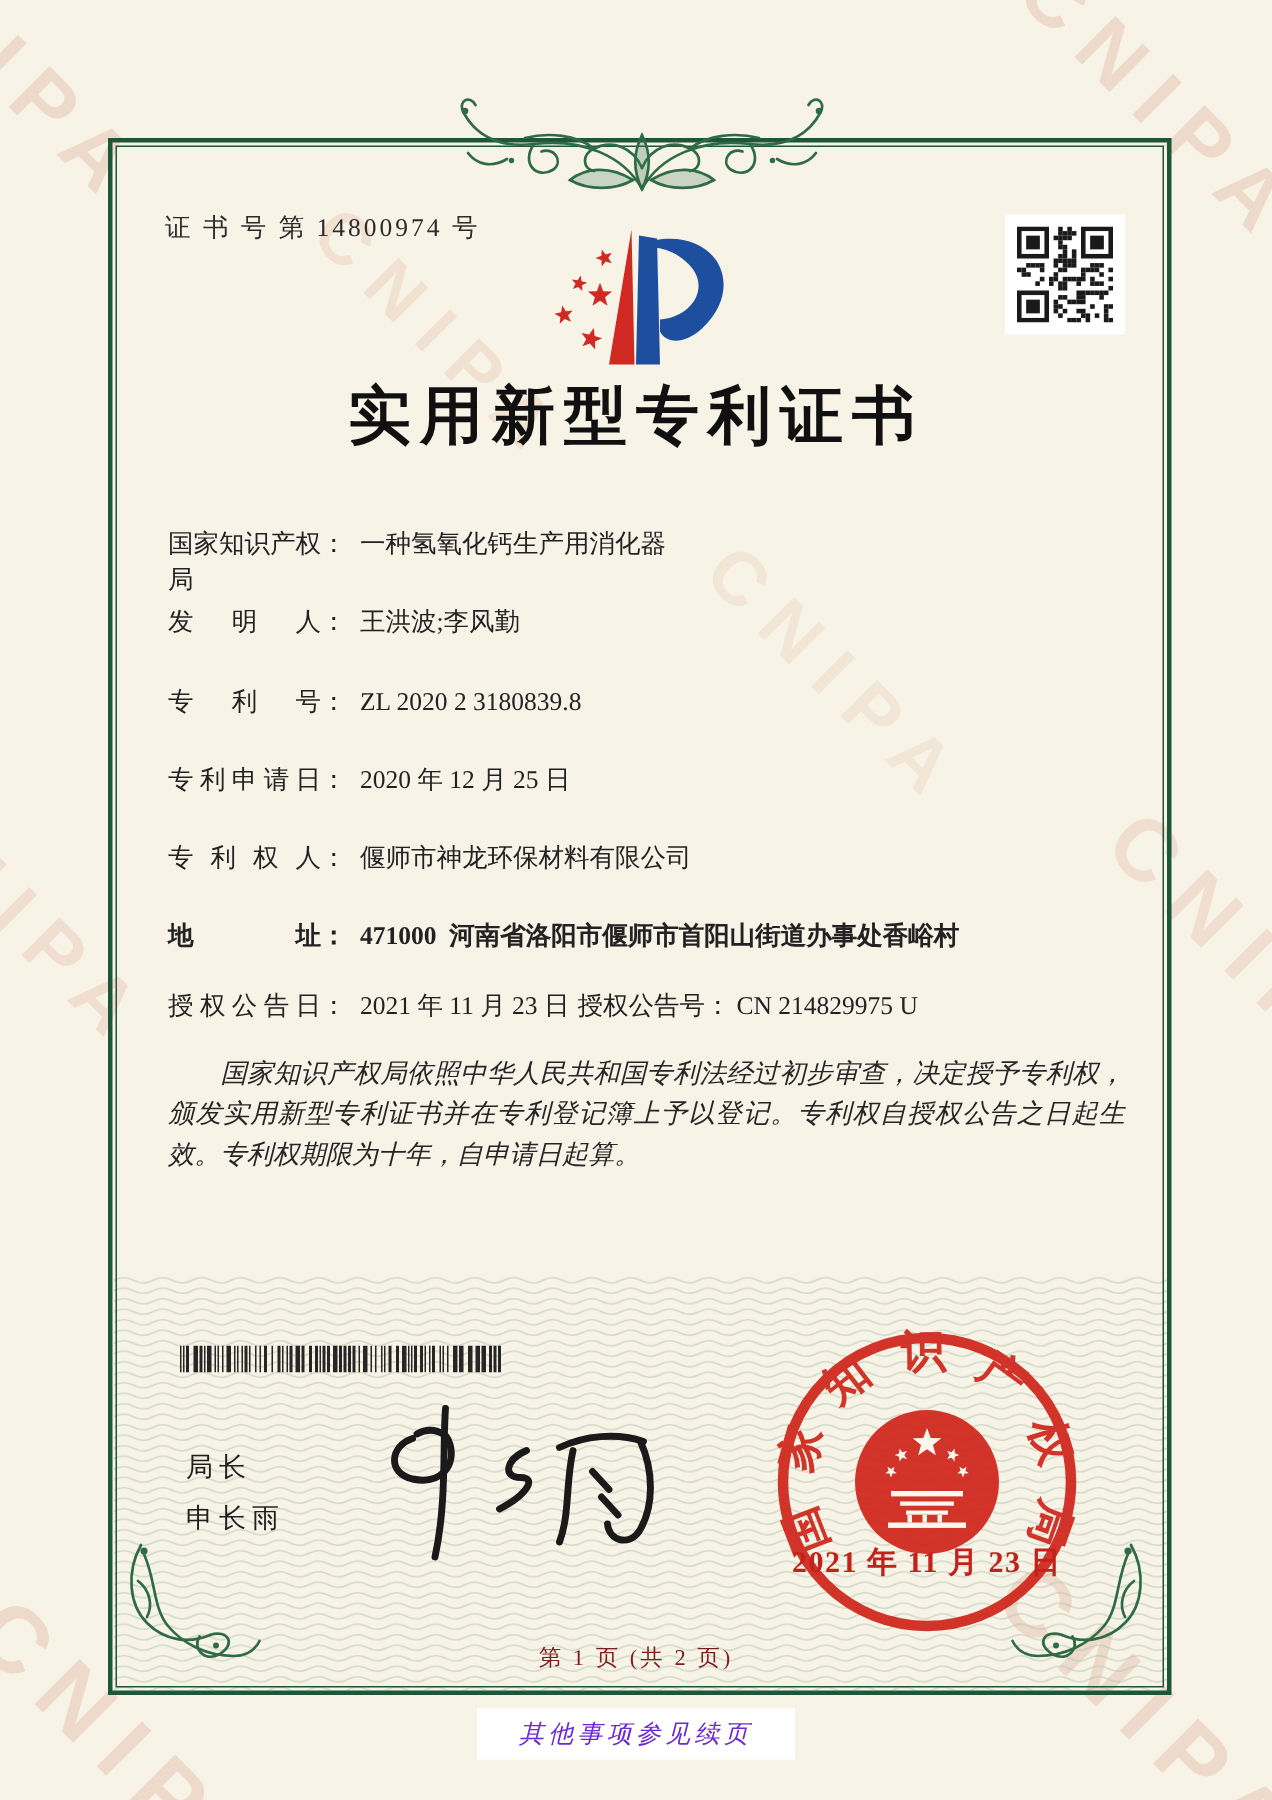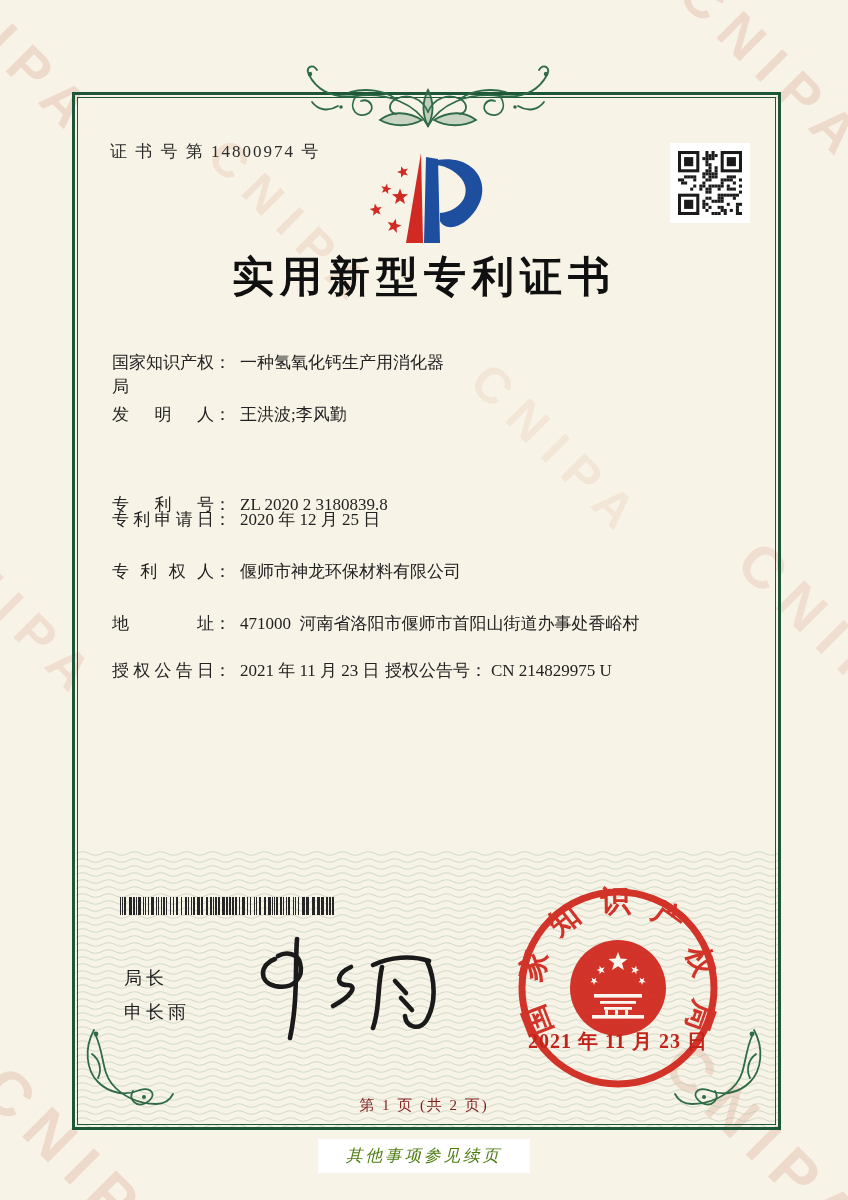--- a/index.html
+++ b/index.html
@@ -56,21 +56,21 @@
   
   .officer-title{left:124px;top:966px;font-size:18px;letter-spacing:4px;}
   .officer-name{left:124px;top:1000px;font-size:18px;letter-spacing:4px;}
   .seal-date{
     left:518px;top:1028px;width:200px;text-align:center;
     font-size:20px;font-weight:600;color:#c3221a;letter-spacing:1px;
   }
   .page-indicator{left:0;top:1096px;width:100%;text-align:center;font-size:15px;letter-spacing:2px;color:#7f1d1d;}
   .note-box{
     left:50%;top:1139px;transform:translateX(-50%);
-    background:#ffffff;padding:6px 28px;font-size:16.5px;letter-spacing:3px;color:#4d7c0f;
+    background:#ffffff;padding:6px 28px;font-size:16.5px;letter-spacing:3px;color:#6d28d9;
     font-style:italic;
   }
 </style>
 </head>
 <body>
 
 <div class="wm" style="left:-58px;top:-66px;font-size:56px;">CNIPA</div>
 <div class="wm" style="left:236px;top:128px;font-size:48px;opacity:.28;">CNIPA</div>
 <div class="wm" style="left:712px;top:-40px;font-size:56px;">CNIPA</div>
 <div class="wm" style="left:500px;top:352px;font-size:50px;opacity:.2;">CNIPA</div>
@@ -266,40 +266,41 @@
 </div>
 
 <div class="abs doc-title">实用新型专利证书</div>
 
 <div class="frow" style="top:351px;">
   <span class="flabel">国家知识产权局</span><span class="fcolon">：</span><span class="fvalue">一种氢氧化钙生产用消化器</span>
 </div>
 <div class="frow" style="top:403px;">
   <span class="flabel">发明人</span><span class="fcolon">：</span><span class="fvalue">王洪波;李风勤</span>
 </div>
-<div class="frow" style="top:456px;margin-top:37px;">
+<div class="frow" style="top:456px;">
   <span class="flabel">专利号</span><span class="fcolon">：</span><span class="fvalue">ZL 2020 2 3180839.8</span>
 </div>
 <div class="frow" style="top:508px;">
   <span class="flabel">专利申请日</span><span class="fcolon">：</span><span class="fvalue">2020 年 12 月 25 日</span>
 </div>
 <div class="frow" style="top:560px;">
   <span class="flabel">专利权人</span><span class="fcolon">：</span><span class="fvalue">偃师市神龙环保材料有限公司</span>
 </div>
-<div class="frow" style="top:612px;">
+<div class="frow" style="top:612px;font-weight:bold;">
   <span class="flabel">地址</span><span class="fcolon">：</span><span class="fvalue">471000  河南省洛阳市偃师市首阳山街道办事处香峪村</span>
 </div>
 <div class="frow" style="top:659px;">
   <span class="flabel">授权公告日</span><span class="fcolon">：</span><span class="fvalue">2021 年 11 月 23 日</span>
   <span class="grant2">
     <span>授权公告号</span><span>：</span><span class="fvalue" style="margin-left:4px;">CN 214829975 U</span>
   </span>
 </div>
 
 <div class="abs body-text">
+  <p>国家知识产权局依照中华人民共和国专利法经过初步审查，决定授予专利权，颁发实用新型专利证书并在专利登记簿上予以登记。专利权自授权公告之日起生效。专利权期限为十年，自申请日起算。</p>
 </div>
 
 <svg id="barcode" class="abs" style="left:120px;top:897px;" width="215" height="18">
     <rect x="0" y="0" width="1" height="18" fill="#262626"></rect>
     <rect x="2" y="0" width="1" height="18" fill="#262626"></rect>
     <rect x="4" y="0" width="2" height="18" fill="#262626"></rect>
     <rect x="9" y="0" width="3" height="18" fill="#262626"></rect>
     <rect x="13" y="0" width="2" height="18" fill="#262626"></rect>
     <rect x="16" y="0" width="1" height="18" fill="#262626"></rect>
     <rect x="18" y="0" width="3" height="18" fill="#262626"></rect>

